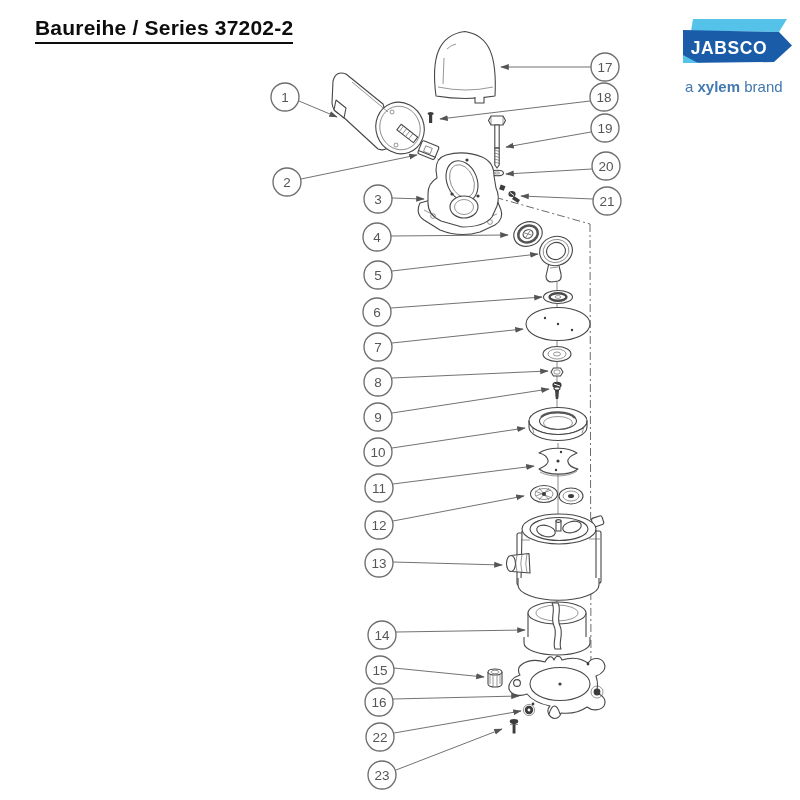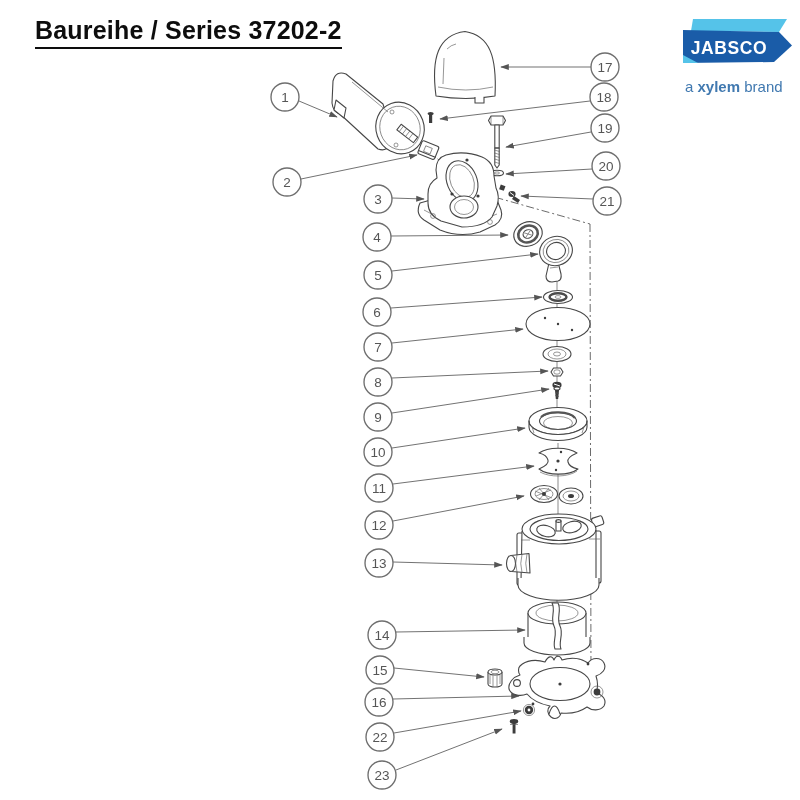--- a/index.html
+++ b/index.html
@@ -1,18 +1,18 @@
 <!DOCTYPE html>
 <html><head>
 <meta charset="utf-8">
 <style>
   html,body{margin:0;padding:0;background:#fff;}
   .stage{position:relative;width:800px;height:800px;background:#ffffff;overflow:hidden;
          font-family:"Liberation Sans",sans-serif;}
-  .title{position:absolute;left:35px;top:16px;margin:0;font-size:25px;font-weight:700;
+  .title{position:absolute;left:35px;top:16px;margin:0;font-size:21px;font-weight:700;
          color:#0d0d0d;letter-spacing:0.2px;}
   .title span{display:inline-block;border-bottom:2.6px solid #0d0d0d;padding-bottom:2px;}
   .logo{position:absolute;left:675px;top:14px;width:120px;height:90px;}
   .diagram{position:absolute;left:0;top:0;width:800px;height:800px;}
   
   .ln{stroke:#474747;fill:none;stroke-width:1.1;stroke-linecap:round;stroke-linejoin:round;}
   .fw{fill:#ffffff;stroke:#474747;stroke-width:1.1;stroke-linejoin:round;}
   .thin{stroke:#5f5f5f;stroke-width:0.65;fill:none;}
   .dk{fill:#3c3c3c;stroke:none;}
   .leader{stroke:#6a6a6a;stroke-width:0.95;fill:none;}

